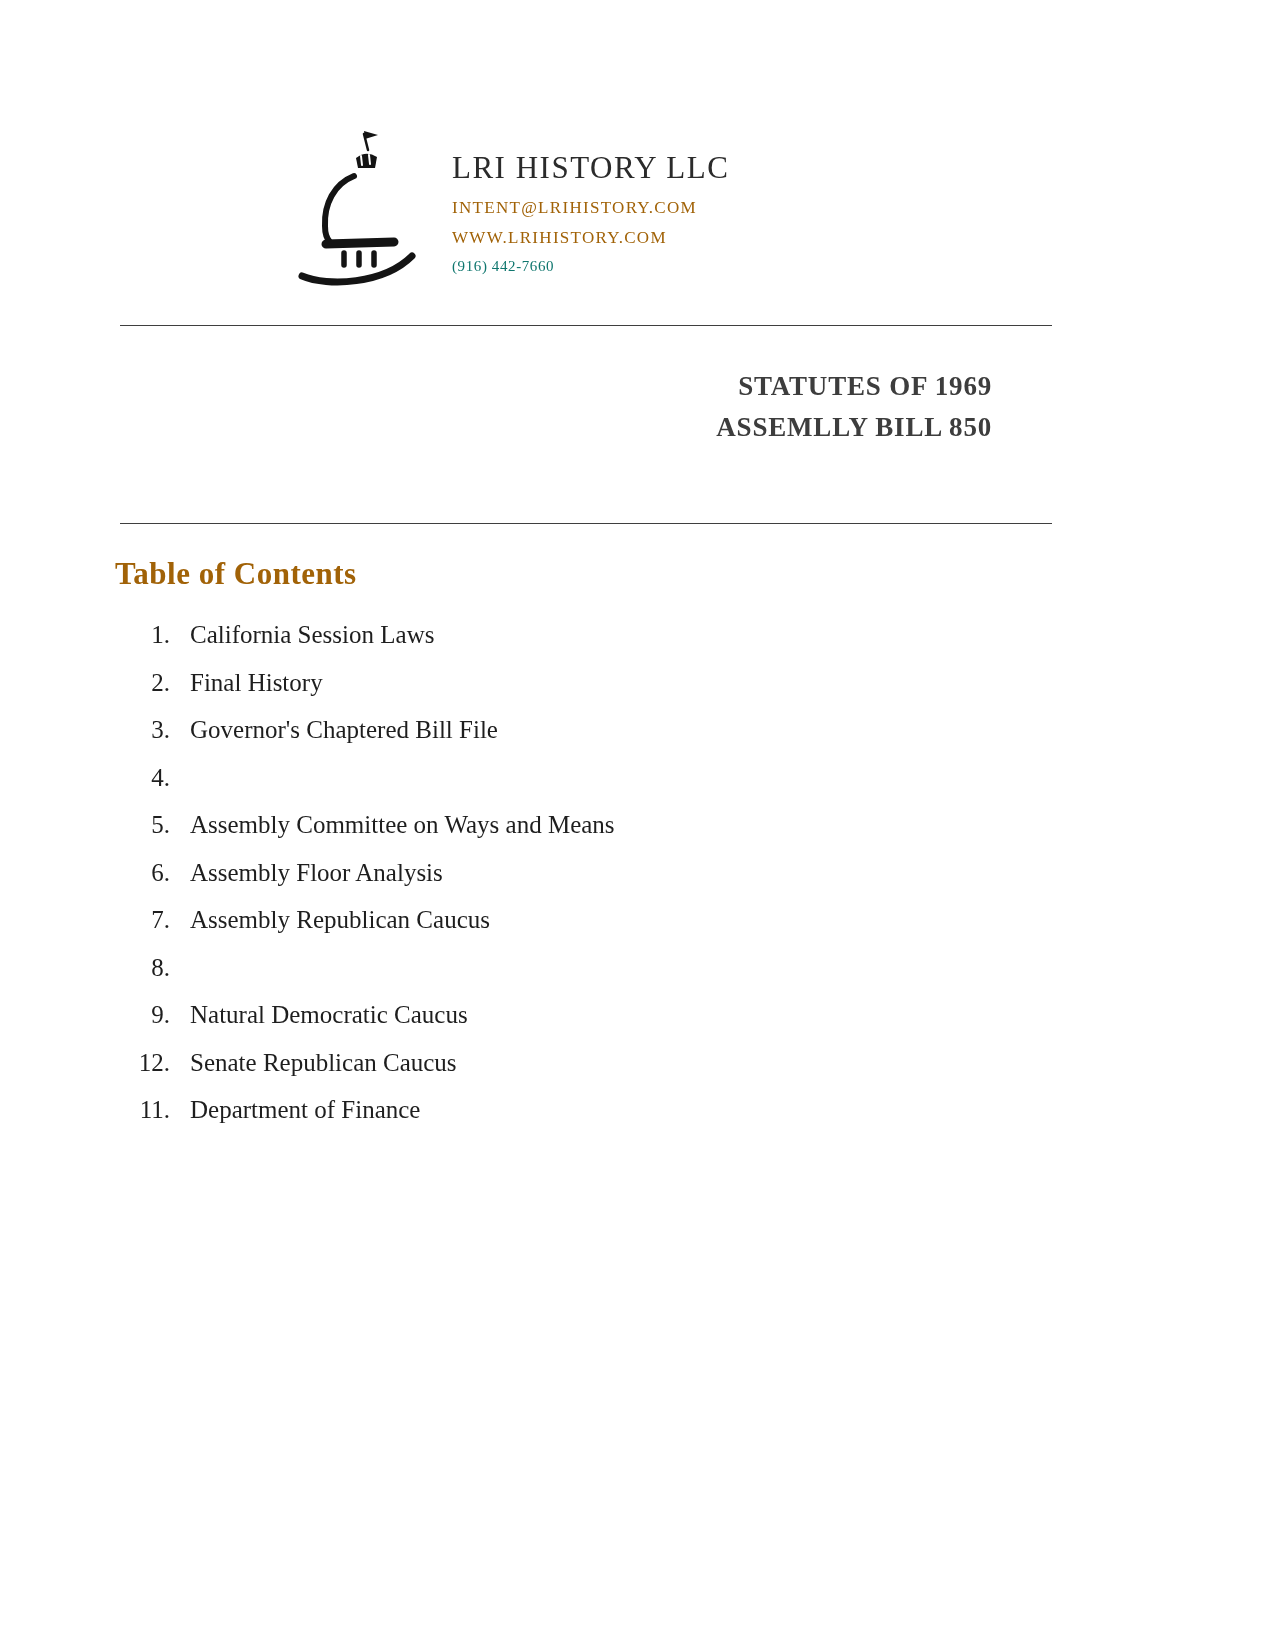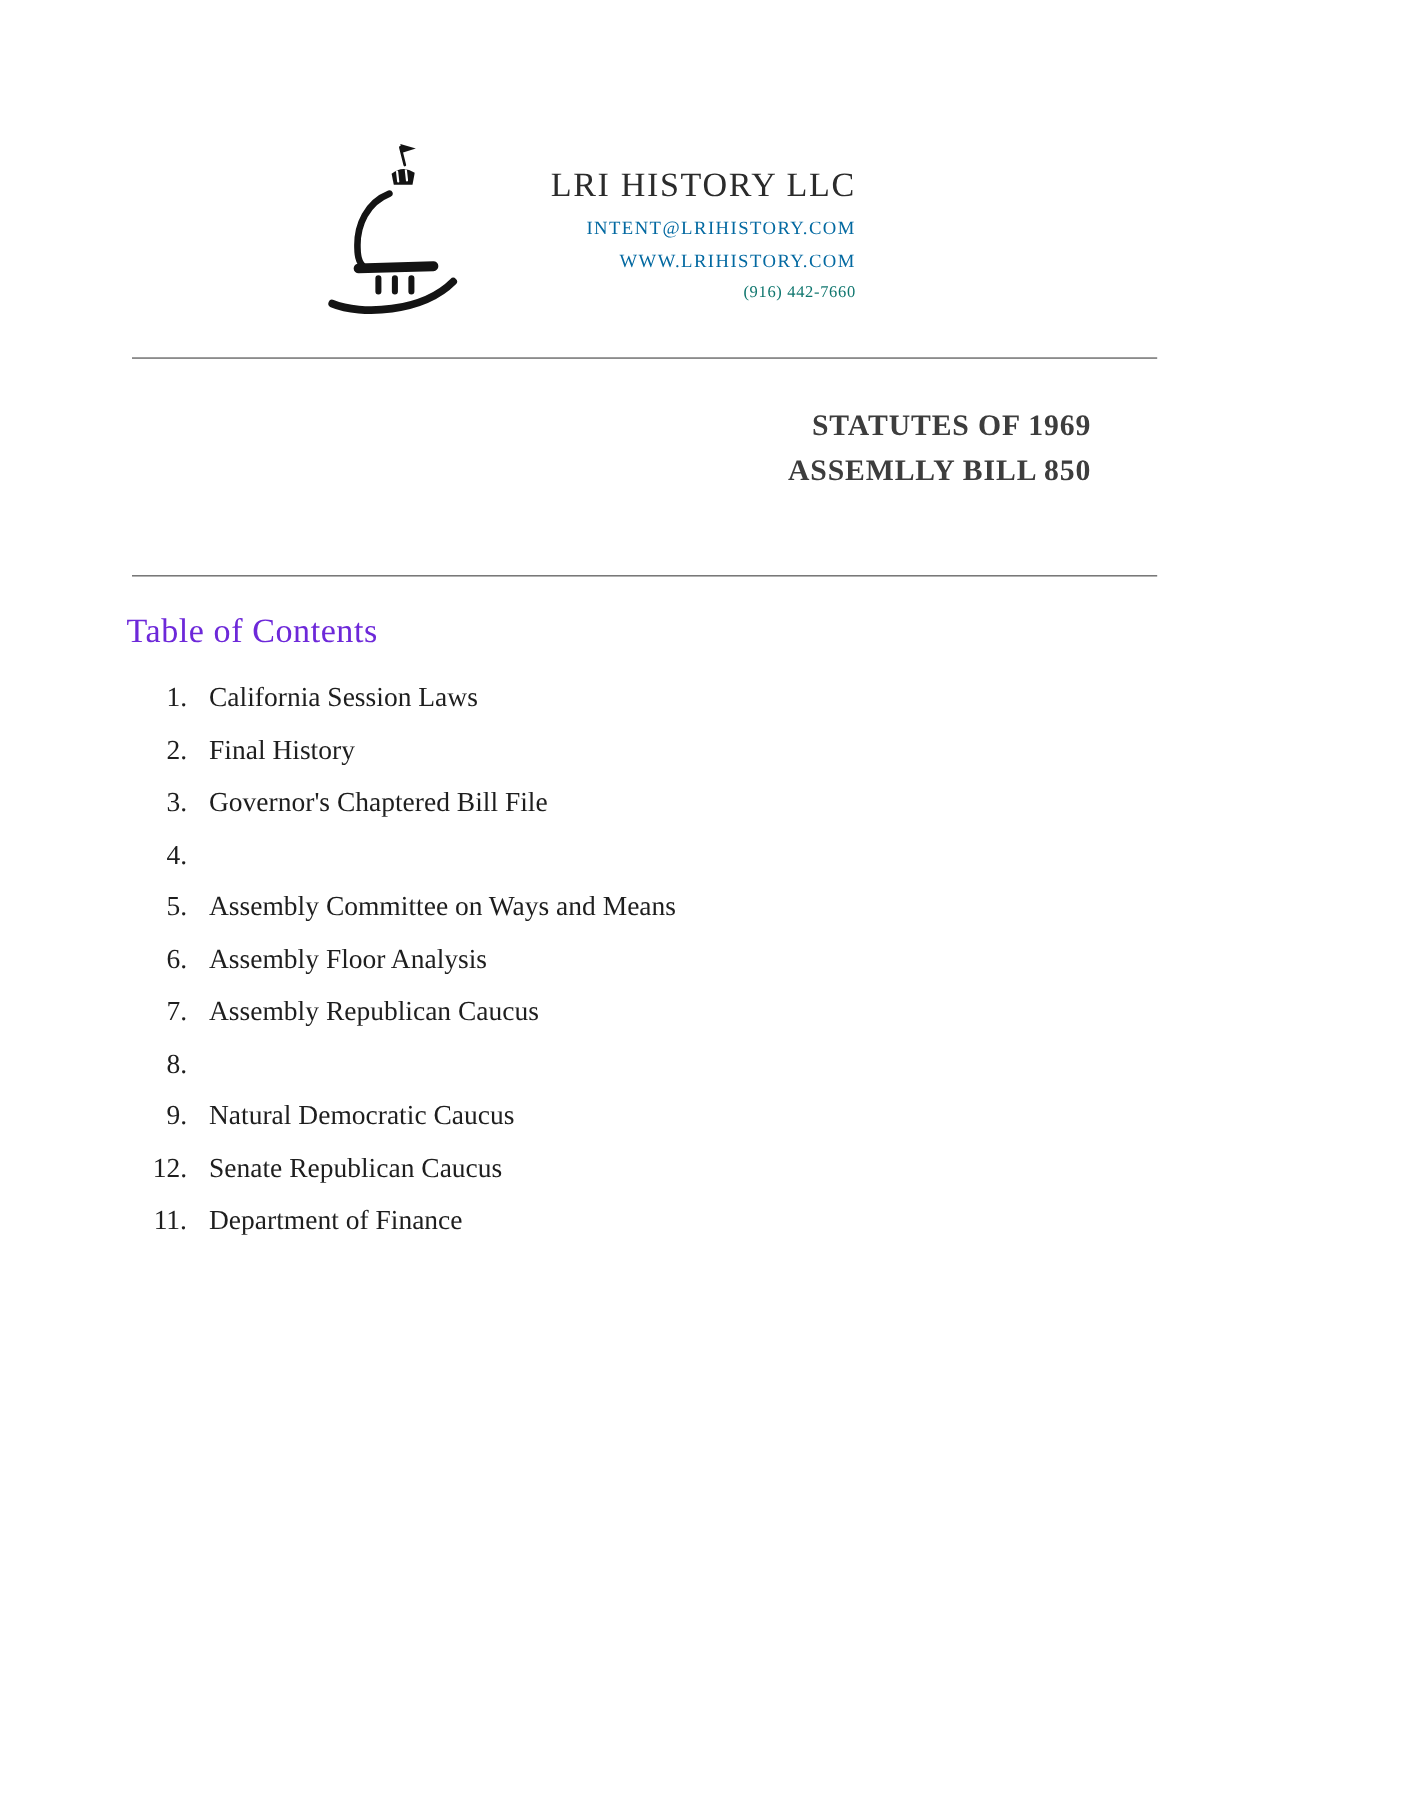--- a/index.html
+++ b/index.html
@@ -22,36 +22,36 @@
   
   .logo {
     position: absolute;
     left: 288px;
     top: 126px;
     width: 148px;
     height: 160px;
   }
   .header-text {
     position: absolute;
-    left: 428px;
+    left: 452px;
     top: 150px;
     width: 350px;
-    text-align: right;
+    text-align: left;
   }
   .company-name {
     font-size: 31px;
     letter-spacing: 1.5px;
     color: #2b2b2b;
     margin-bottom: 12px;
     white-space: nowrap;
   }
   .company-email, .company-site {
     font-size: 17px;
     letter-spacing: 1.3px;
-    color: #0369a1;
+    color: #a16207;
     margin-bottom: 10px;
     white-space: nowrap;
   }
   .company-phone {
     font-size: 15px;
     letter-spacing: 0.6px;
     color: #0f766e;
     white-space: nowrap;
   }
 
@@ -80,22 +80,22 @@
     line-height: 41px;
     white-space: pre;
   }
 
   
   .toc-heading {
     position: absolute;
     left: 115px;
     top: 556px;
     font-size: 31px;
-    font-weight: normal;
-    color: #6d28d9;
+    font-weight: bold;
+    color: #a16207;
     letter-spacing: 0.5px;
   }
   .toc-list {
     position: absolute;
     left: 115px;
     top: 622px;
     width: 900px;
   }
   .toc-row {
     display: flex;

